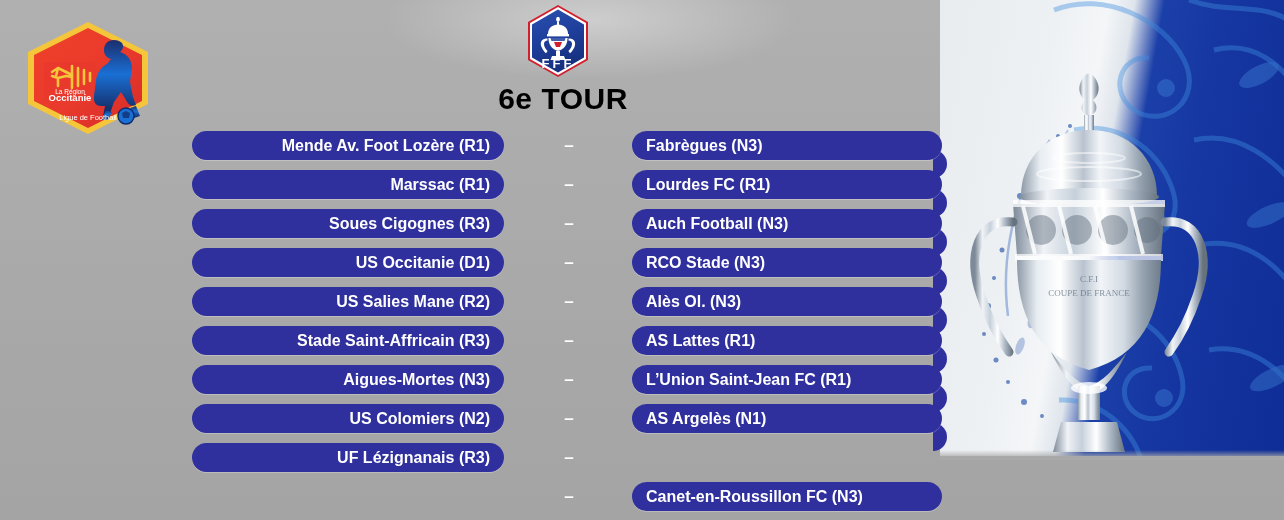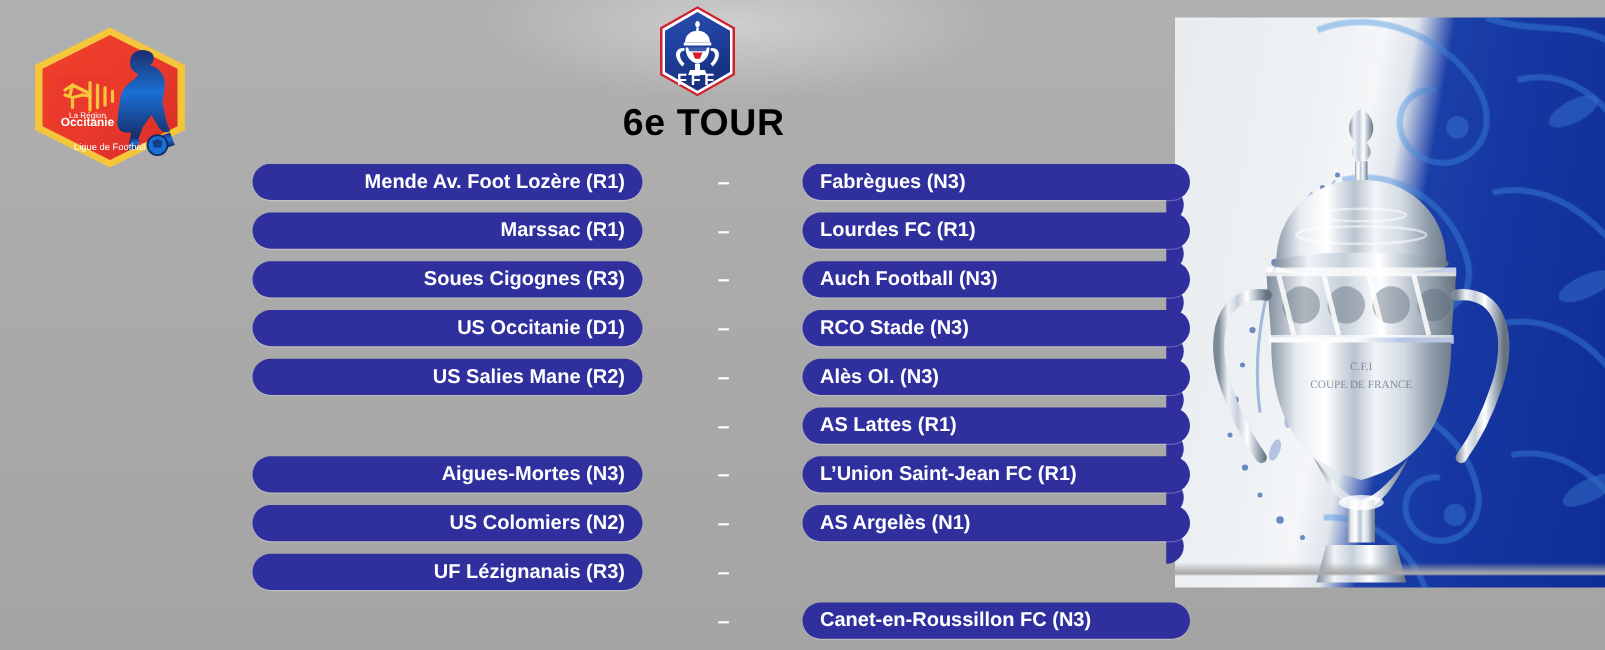--- a/index.html
+++ b/index.html
@@ -20,21 +20,20 @@
     position:absolute;left:380px;top:-40px;width:420px;height:120px;
     background:radial-gradient(ellipse at center,rgba(255,255,255,.38),rgba(255,255,255,0) 70%);
     pointer-events:none;
   }
 
   
   .trophy-panel{
     position:absolute;left:940px;top:0;width:344px;height:456px;
     overflow:hidden;
     background:linear-gradient(100deg,#e9ecef 0%,#eef1f4 28%,#f4f6f8 40%,#dfe5ec 46%,#1b3fa8 53%,#1535a0 70%,#0f2d96 100%);
-    margin-top:14px;
   }
   .trophy-panel .orn{
     position:absolute;right:-30px;top:-20px;width:300px;height:500px;
     opacity:.55;
   }
   .trophy-panel .splash{
     position:absolute;left:10px;top:110px;width:260px;height:330px;opacity:.85;
   }
   .trophy-cup{
     position:absolute;left:25px;top:70px;width:250px;height:386px;
@@ -59,21 +58,21 @@
   .tour-title{
     position:absolute;left:0;top:82px;width:1126px;
     text-align:center;
     font-size:30px;font-weight:bold;letter-spacing:.5px;
     color:#000000;
     font-family:"Liberation Sans","DejaVu Sans",sans-serif;
   }
 
   
   .matches{
-    position:absolute;left:12px;top:131px;width:1126px;
+    position:absolute;left:2px;top:131px;width:1126px;
   }
   .match-row{
     position:relative;
     height:29px;
     margin-bottom:10px;
     display:flex;
     align-items:center;
   }
   .pill{
     height:29px;
@@ -339,20 +338,21 @@
       <div class="pill away">RCO Stade (N3)</div>
     </div>
 
     <div class="match-row">
       <div class="pill home">US Salies Mane (R2)</div>
       <div class="vs-dash">–</div>
       <div class="pill away">Alès Ol. (N3)</div>
     </div>
 
     <div class="match-row">
+      <div class="pill home">Stade Saint-Affricain (R3)</div>
       <div class="vs-dash">–</div>
       <div class="pill away">AS Lattes (R1)</div>
     </div>
 
     <div class="match-row">
       <div class="pill home">Aigues-Mortes (N3)</div>
       <div class="vs-dash">–</div>
       <div class="pill away">L’Union Saint-Jean FC (R1)</div>
     </div>
 

